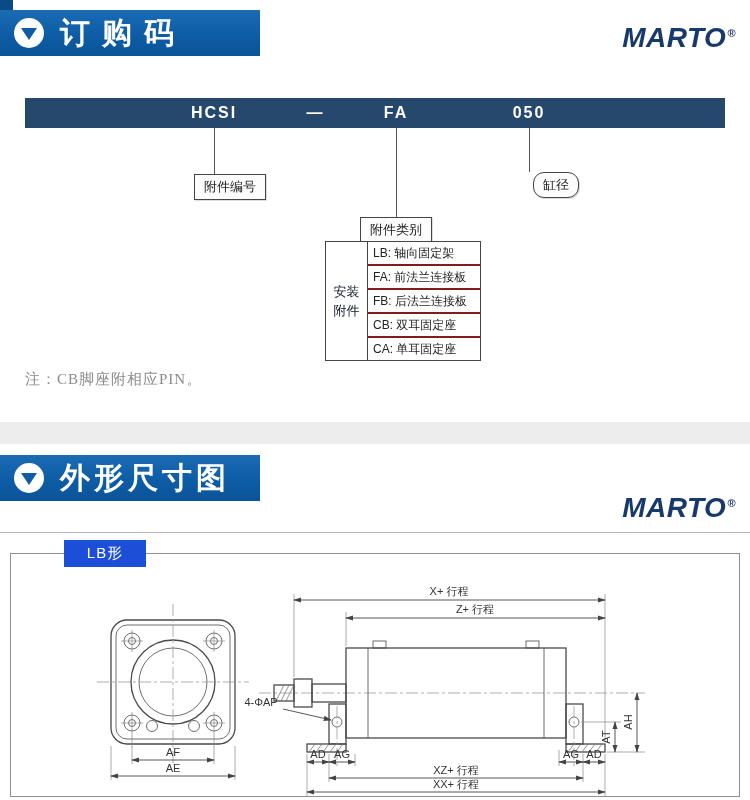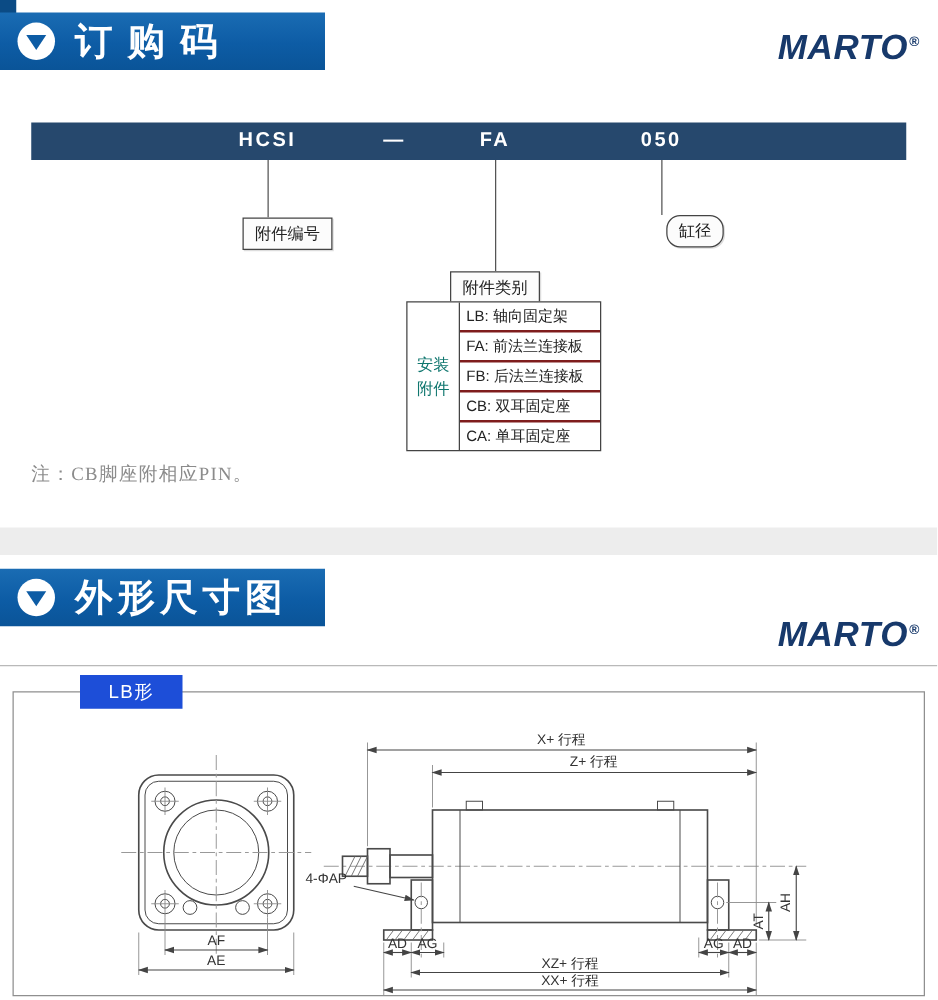--- a/index.html
+++ b/index.html
@@ -29,21 +29,21 @@
   .codebar .seg { position:absolute; top:0; line-height:30px; transform:translateX(-50%);
     color:#ffffff; font-weight:bold; font-size:16px; letter-spacing:2px; white-space:nowrap; }
 
   .vline { position:absolute; width:1px; background:#555555; }
 
   .callout { position:absolute; transform:translateX(-50%); border:1px solid #444444; background:#fcfcfc;
     font-size:13px; padding:3px 9px; white-space:nowrap; color:#222222; box-shadow:1px 1px 0 #dddddd; }
 
   .acc-table { position:absolute; left:325px; top:241px; display:flex; border:1px solid #444444; background:#ffffff; }
   .acc-head { width:42px; border-right:1px solid #444444; display:flex; align-items:center; justify-content:center;
-    text-align:center; font-size:13px; white-space:pre-line; line-height:1.5; color:#0f766e; }
+    text-align:center; font-size:13px; white-space:pre-line; line-height:1.5; color:#0f172a; }
   .acc-rows { display:flex; flex-direction:column; }
   .acc-row { width:112px; font-size:12px; color:#222222; padding:3px 5px 2px; border-bottom:2px solid #7f1d1d; white-space:nowrap; }
   .acc-row:last-child { border-bottom:none; }
 
   .note { position:absolute; left:25px; top:370px; font-family:"Liberation Serif", serif;
     font-size:15px; color:#8b8b8b; letter-spacing:1px; }
 
   .band { position:absolute; left:0; top:422px; width:750px; height:22px; background:#ededed; }
   .hrline { position:absolute; left:0; top:532px; width:750px; height:1px; background:#b9b9b9; }
 

